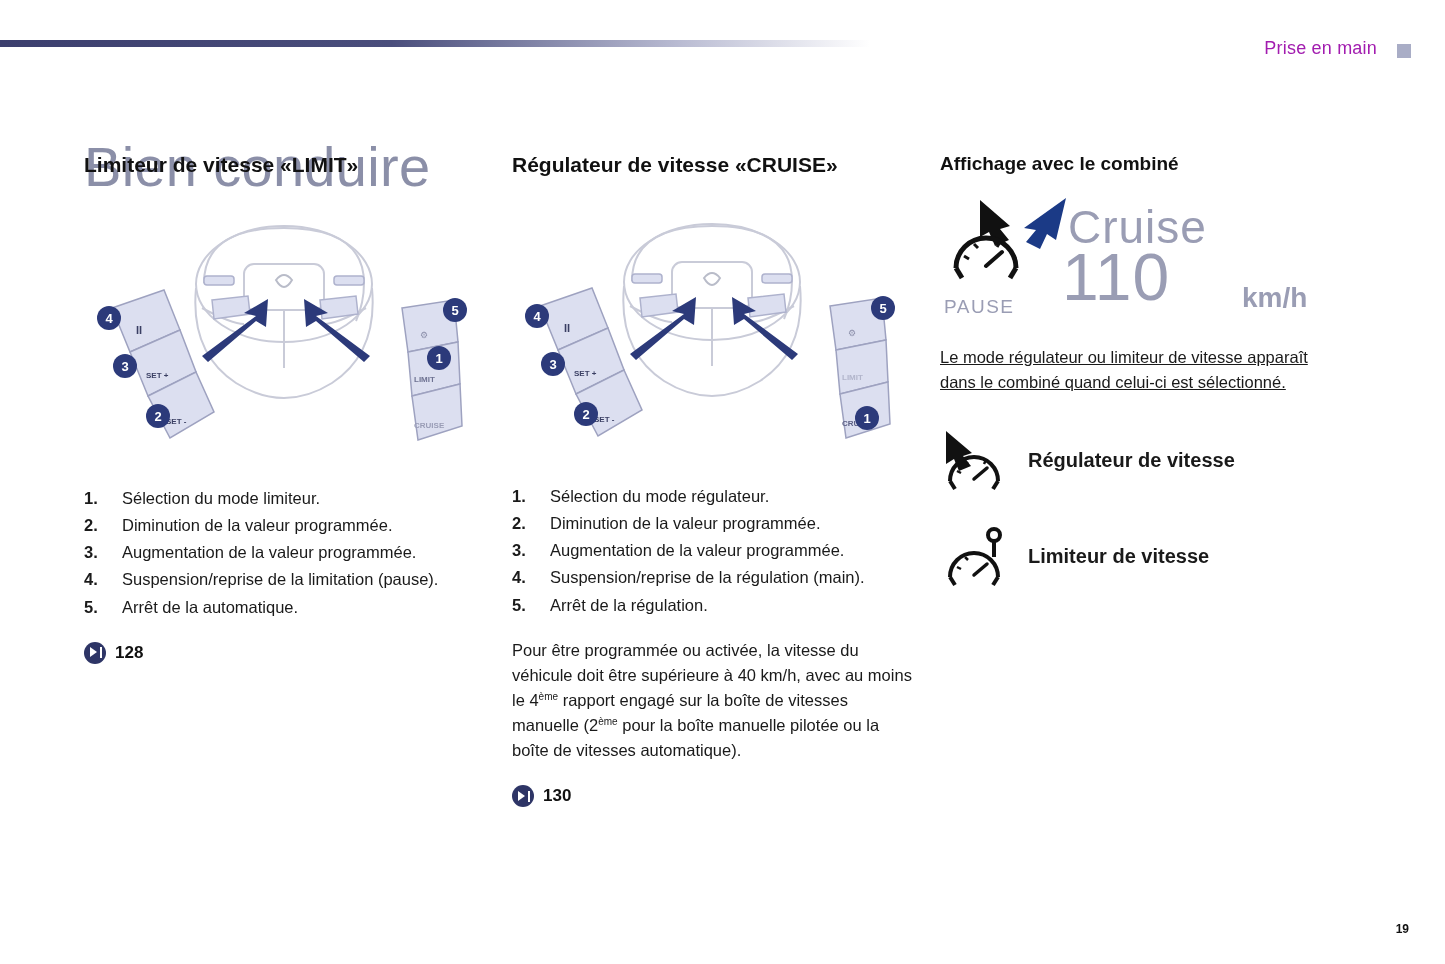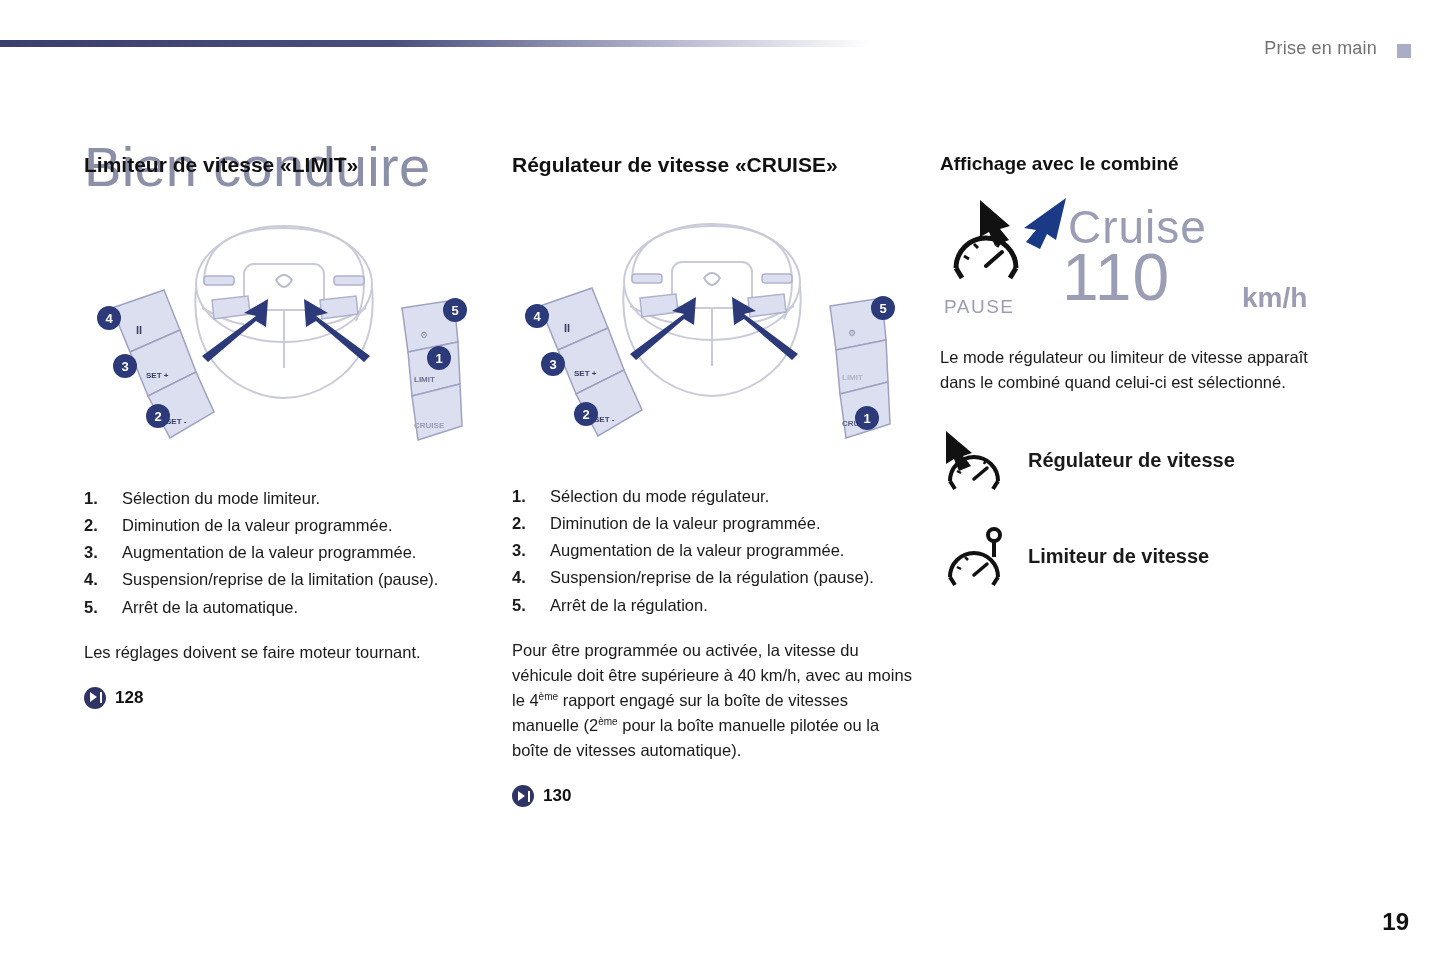--- a/index.html
+++ b/index.html
@@ -23,21 +23,21 @@
     left: 0;
     width: 870px;
     height: 7px;
     background: linear-gradient(to right, #3c3f6e 0%, #4a4e7c 45%, #b9bbd2 78%, #ffffff 100%);
   }
   .header-label {
     position: absolute;
     top: 38px;
     right: 68px;
     font-size: 18px;
-    color: #737373;
+    color: #a21caf;
     letter-spacing: 0.2px;
   }
   .header-square {
     position: absolute;
     top: 44px;
     right: 34px;
     width: 14px;
     height: 14px;
     background: #a9adc6;
   }
@@ -177,39 +177,40 @@
     left: 4px; top: 102px;
     font-size: 19px;
     color: #9a9db4;
     letter-spacing: 1.5px;
   }
 
   .note {
     font-size: 16.5px;
     line-height: 1.52;
     width: 370px;
+    text-decoration: underline;
   }
 
   .legend-row {
     display: flex;
     align-items: center;
     margin-top: 34px;
     gap: 16px;
   }
   .legend-row .label {
     font-size: 20px;
     font-weight: bold;
   }
 
   
   .folio {
     position: absolute;
     right: 36px;
     bottom: 28px;
-    font-size: 24px;
+    font-size: 12px;
     font-weight: bold;
     color: #111;
   }
 </style>
 </head>
 <body>
 
 <div class="header-bar"></div>
 <div class="header-label">Prise en main</div>
 <div class="header-square"></div>
@@ -284,21 +285,20 @@
   </div>
 
   <ul class="num-list">
     <li><span class="n">1.</span><span>Sélection du mode limiteur.</span></li>
     <li><span class="n">2.</span><span>Diminution de la valeur programmée.</span></li>
     <li><span class="n">3.</span><span>Augmentation de la valeur programmée.</span></li>
     <li><span class="n">4.</span><span>Suspension/reprise de la limitation (pause).</span></li>
     <li><span class="n">5.</span><span>Arrêt de la automatique.</span></li>
   </ul>
 
-  <p class="para">Les réglages doivent se faire moteur tournant.</p>
 
   <div class="pageref">
     <span class="glyph"></span>
     <span class="num">128</span>
   </div>
 </div>
 
 <div class="col col-2">
   <h2 class="col-head">Régulateur de vitesse «CRUISE»</h2>
 
@@ -354,21 +354,21 @@
         <circle cx="371" cy="122" r="12" fill="#2c3a7a"></circle>
           <text x="371" y="127" text-anchor="middle" font-family="Liberation Sans, sans-serif" font-size="13" font-weight="bold" fill="#fff">5</text>
       </g>
     </svg>
   </div>
 
   <ul class="num-list">
     <li><span class="n">1.</span><span>Sélection du mode régulateur.</span></li>
     <li><span class="n">2.</span><span>Diminution de la valeur programmée.</span></li>
     <li><span class="n">3.</span><span>Augmentation de la valeur programmée.</span></li>
-    <li><span class="n">4.</span><span>Suspension/reprise de la régulation (pause).</span></li>
+    <li><span class="n">4.</span><span>Suspension/reprise de la régulation (main).</span></li>
     <li><span class="n">5.</span><span>Arrêt de la régulation.</span></li>
   </ul>
 
   <p class="para"><span>Pour être programmée ou activée, la vitesse du véhicule doit être supérieure à 40 km/h, avec au moins le 4</span><sup class="ord">ème</sup><span> rapport engagé sur la boîte de vitesses manuelle (2</span><sup class="ord">ème</sup><span> pour la boîte manuelle pilotée ou la boîte de vitesses automatique).</span></p>
 
   <div class="pageref">
     <span class="glyph"></span>
     <span class="num">130</span>
   </div>
 </div>

